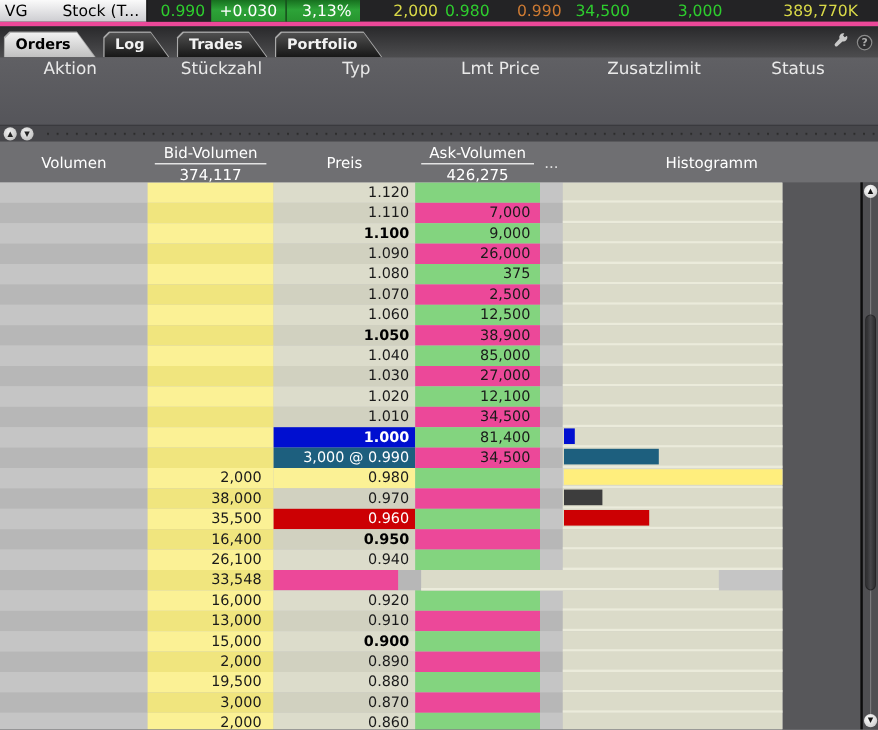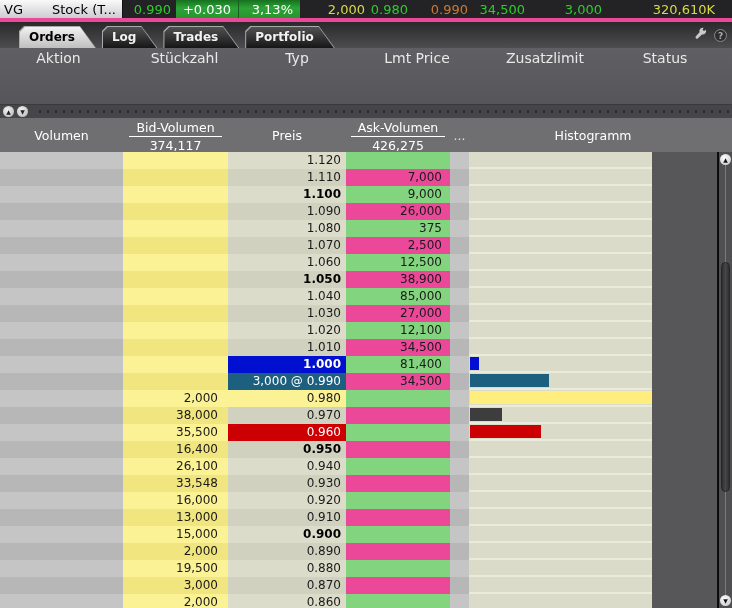--- a/index.html
+++ b/index.html
@@ -23,21 +23,21 @@
   .qv-bidsize { width:65px; color:#d9d948; }
   .qv-bid     { width:43px; color:#2ecc2e; }
   .qv-ask     { width:60px; color:#cc7a33; }
   .qv-asksize { width:57px; color:#2ecc2e; }
   .qv-lastsize{ width:77px; color:#2ecc2e; }
   .qv-vol     { width:113px; color:#d9d948; }
 
   
   .tabbar { position:absolute; top:22px; left:0; width:732px; height:26px;
     background:linear-gradient(#29292b,#4d4d4f); }
-  .tabs { position:absolute; left:3px; bottom:0; display:flex; gap:6px;margin-left:16px; }
+  .tabs { position:absolute; left:3px; bottom:0; display:flex; gap:6px; }
   .tab { height:22px; clip-path:polygon(0 100%,0 5px,5px 0,calc(100% - 16px) 0,100% 100%);
     background:#a9a9a9; padding:1px 1px 0 1px; cursor:default; }
   .tab-inner { height:100%; clip-path:polygon(0 100%,0 5px,5px 0,calc(100% - 15px) 0,100% 100%);
     background:linear-gradient(#515151,#161616); color:#f2f2f2; font-size:12px; font-weight:bold;
     display:flex; align-items:center; padding:0 20px 2px 9px; }
   .tab.active .tab-inner { background:linear-gradient(#f2f2f2,#bfbfbf); color:#000; }
   .tool-icons { position:absolute; right:5px; top:4px; display:flex; gap:6px; align-items:center; }
   .help-circle { width:13px; height:13px; border-radius:50%; background:#2e2e30;
     border:1px solid #8a8a8a; color:#aaa; font-size:9px; font-weight:bold;
     display:flex; align-items:center; justify-content:center; }
@@ -125,21 +125,21 @@
     </div>
     <div class="q-last">0.990</div>
     <div class="q-chg">+0.030</div>
     <div class="q-pct">3,13%</div>
     <div class="q-rest">
       <span class="qv-bidsize">2,000</span>
       <span class="qv-bid">0.980</span>
       <span class="qv-ask">0.990</span>
       <span class="qv-asksize">34,500</span>
       <span class="qv-lastsize">3,000</span>
-      <span class="qv-vol">320,610K</span>
+      <span class="qv-vol">389,770K</span>
     </div>
   </div>
 
   <div class="tabbar">
     <div class="tabs">
       <div class="tab active">
         <div class="tab-inner">
             <span>Orders</span>
           </div>
       </div>
@@ -361,21 +361,20 @@
         <div class="lc lc-vol"></div>
         <div class="lc lc-bid">26,100</div>
         <div class="lc lc-price">0.940</div>
         <div class="lc lc-ask"></div>
         <div class="lc lc-dots"></div>
         <div class="lc lc-hist"></div>
       </div>
       <div class="lrow odd">
         <div class="lc lc-vol"></div>
         <div class="lc lc-bid">33,548</div>
-        <div class="lc lc-price">0.930</div>
         <div class="lc lc-ask"></div>
         <div class="lc lc-dots"></div>
         <div class="lc lc-hist"></div>
       </div>
       <div class="lrow even">
         <div class="lc lc-vol"></div>
         <div class="lc lc-bid">16,000</div>
         <div class="lc lc-price">0.920</div>
         <div class="lc lc-ask"></div>
         <div class="lc lc-dots"></div>

